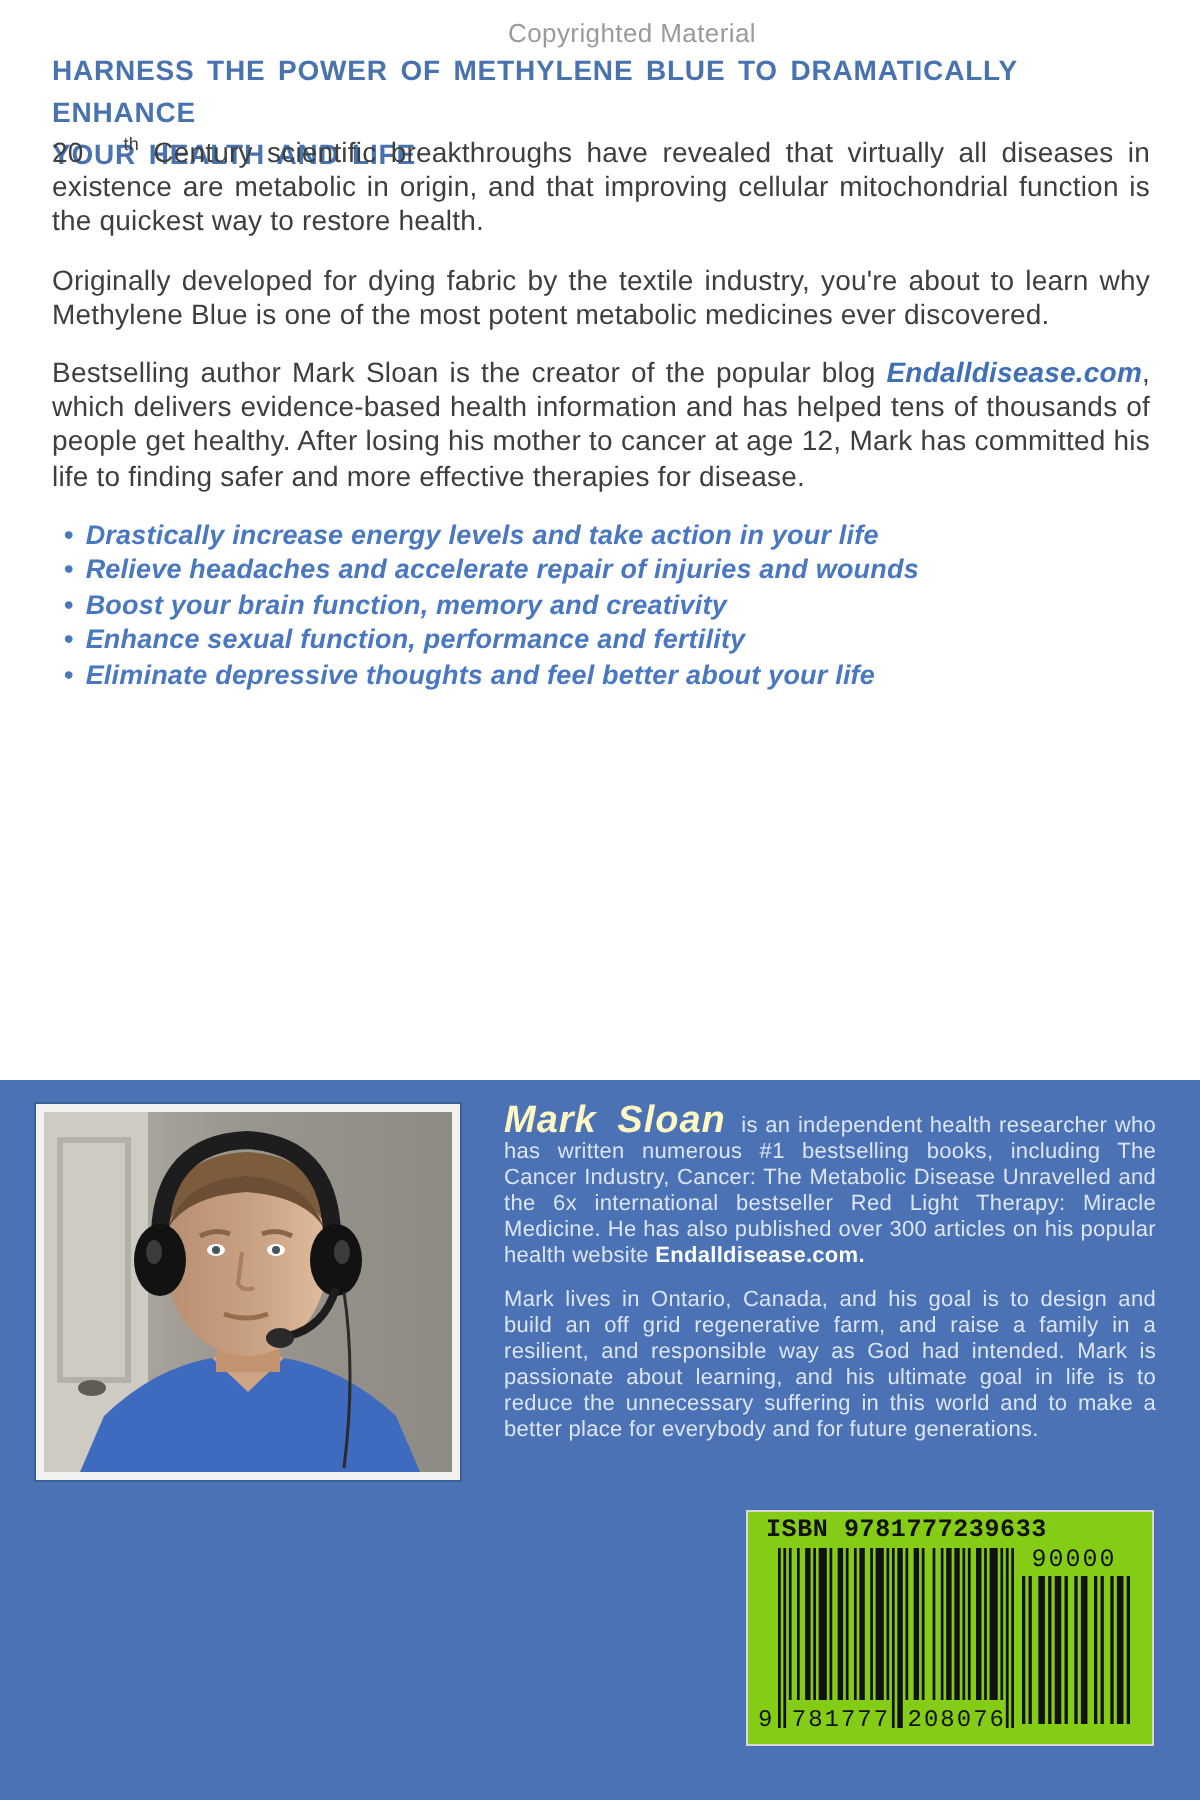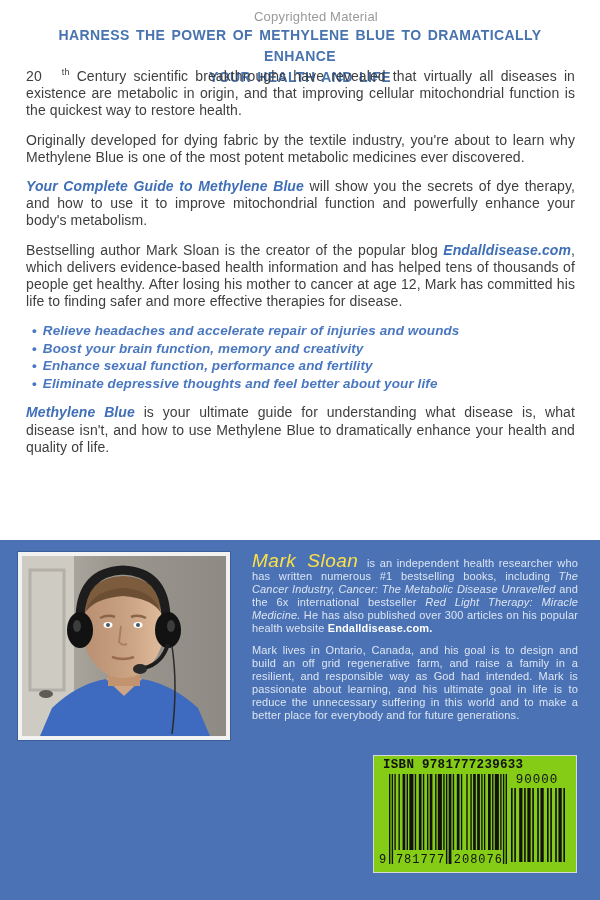--- a/index.html
+++ b/index.html
@@ -11,21 +11,21 @@
   }
   
   .copyright{
     position:absolute;font-size:13px;color:#9a9a9a;letter-spacing:.2px;
     text-align:center;pointer-events:none;
   }
   .copyright.top{top:9px;left:16px;right:0;padding-left:16px;}
   
   .headline{
     position:absolute;top:25px;left:26px;right:26px;
-    text-align:center;font-weight:bold;font-size:14px;line-height:21px;
+    font-weight:bold;font-size:14px;line-height:21px;
     color:#4873af;letter-spacing:.4px;word-spacing:2px;
   }
   
   .body-copy{
     position:absolute;top:68px;left:26px;right:25px;
     font-size:14px;line-height:17.2px;color:#3e3e3e;
     text-align:justify;letter-spacing:.1px;
   }
   .body-copy p{margin:0 0 12px 0;}
   .body-copy sup{font-size:9px;line-height:0;margin-left:20px;}
@@ -47,24 +47,24 @@
     background:#9a968e;border:4px solid #f2f2f0;box-shadow:0 0 0 1px #3a5e99;
   }
   .author-photo svg{display:block;}
   .bio{
     position:absolute;left:252px;top:14px;width:326px;
     color:#dde5f3;font-size:11px;line-height:13px;text-align:justify;
     letter-spacing:.15px;
   }
   .bio p{margin:0 0 9px 0;}
   .bio .author-name{
-    color:#fde047;font-size:19px;font-weight:normal;font-style:italic;
+    color:#fef9c3;font-size:19px;font-weight:bold;font-style:italic;
     letter-spacing:.5px;word-spacing:4px;margin-right:4px;
   }
-  .bio .book-title{font-style:italic;}
+  .bio .book-title{}
   .bio .site-bold{font-weight:bold;color:#ffffff;}
   
   .barcode-box{
     position:absolute;left:373px;top:215px;width:204px;height:118px;
     background:#84cc16;box-shadow:0 0 0 1px #d8d8d8 inset;
     font-family:Liberation Mono, monospace;color:#111;
   }
   .isbn-label{
     position:absolute;top:3px;left:10px;width:130px;text-align:center;
     font-size:12.5px;font-weight:bold;letter-spacing:.3px;white-space:nowrap;
@@ -89,33 +89,32 @@
 <div class="headline">
   <span>HARNESS THE POWER OF METHYLENE BLUE TO DRAMATICALLY ENHANCE</span><br>
   <span>YOUR HEALTH AND LIFE</span>
 </div>
 
 <div class="body-copy">
   <p><span>20</span><sup>th</sup><span> Century scientific breakthroughs have revealed that virtually all diseases in existence are metabolic in origin, and that improving cellular mitochondrial function is the quickest way to restore health.</span></p>
 
   <p>Originally developed for dying fabric by the textile industry, you're about to learn why Methylene Blue is one of the most potent metabolic medicines ever discovered.</p>
 
-  <p><span class="em-blue">Your Complete Guide to Methylene Blue</span><span> will show you the secrets of dye therapy, and how to use it to improve mitochondrial function and powerfully enhance your body's metabolism.</span></p>
 
   <p><span>Bestselling author Mark Sloan is the creator of the popular blog </span><span class="em-blue">Endalldisease.com</span><span>, which delivers evidence-based health information and has helped tens of thousands of people get healthy.  After losing his mother to cancer at age 12, Mark has committed his life to finding safer and more effective therapies for disease.</span></p>
 
 
   <ul class="learn-list">
+    <li><span class="bullet-dot">•</span><span>Drastically increase energy levels and take action in your life</span></li>
     <li><span class="bullet-dot">•</span><span>Relieve headaches and accelerate repair of injuries and wounds</span></li>
     <li><span class="bullet-dot">•</span><span>Boost your brain function, memory and creativity</span></li>
     <li><span class="bullet-dot">•</span><span>Enhance sexual function, performance and fertility</span></li>
     <li><span class="bullet-dot">•</span><span>Eliminate depressive thoughts and feel better about your life</span></li>
   </ul>
 
-  <p><span class="em-blue">Methylene Blue</span><span> is your ultimate guide for understanding what disease is, what disease isn't, and how to use Methylene Blue to dramatically enhance your health and quality of life.</span></p>
 </div>
 
 <div class="author-panel">
 
   <div class="author-photo">
     <svg width="204" height="180" viewBox="0 0 204 180">
       <defs>
         <linearGradient id="wall" x1="0" y1="0" x2="1" y2="0">
           <stop offset="0" stop-color="#b9b6ae"></stop>
           <stop offset="0.45" stop-color="#9b978f"></stop>

